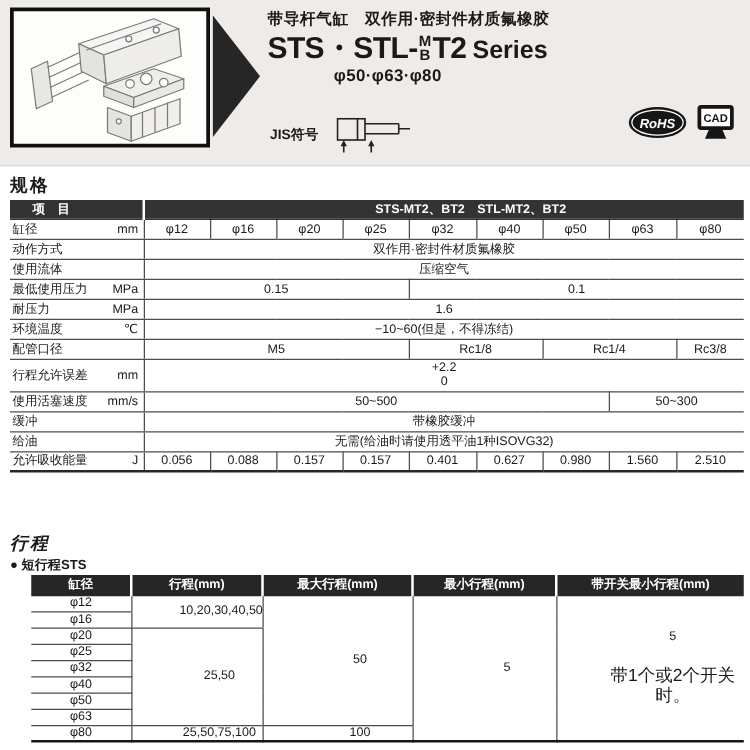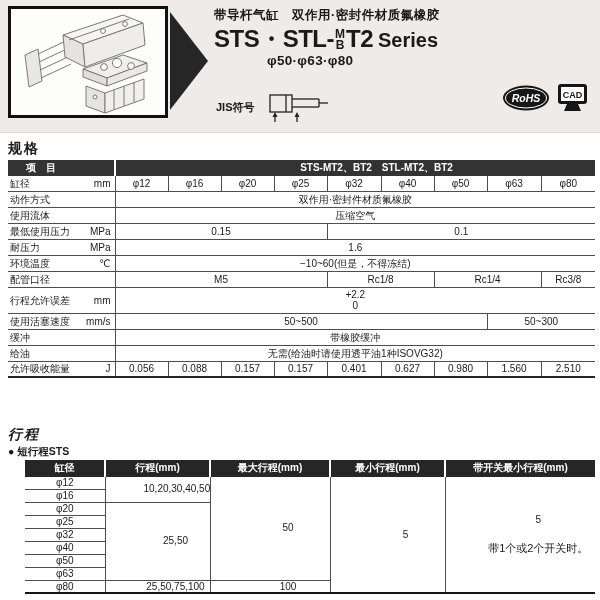--- a/index.html
+++ b/index.html
@@ -76,21 +76,21 @@
     border-collapse:collapse; table-layout:fixed;
     font-size:10px; line-height:1.15;
   }
   .stroke th, .stroke td { border-bottom:1px solid #4d4d4d; height:13px; padding:0 2px; text-align:center; vertical-align:middle; }
   .stroke tr.head th { background:#262626; color:#ffffff; font-weight:bold; height:16px; border-bottom:1px solid #262626; }
   .stroke tr.head th + th { border-left:2px solid #ffffff; }
   .stroke td.val { border-left:1px solid #4d4d4d;padding-left:38px; }
   .stroke { border-bottom:2px solid #161616; }
   .stroke td.switchcell { vertical-align:middle; }
   .stroke td.switchcell .sw5 { margin-bottom:16px; }
-  .stroke td.switchcell .note { font-size:11px; }
+  .stroke td.switchcell .note { font-size:14px; }
 </style>
 </head>
 <body>
 
 <div class="page">
 
   <div class="header-band">
 
     <div class="photo-box">
       <svg viewBox="0 0 154 106">

